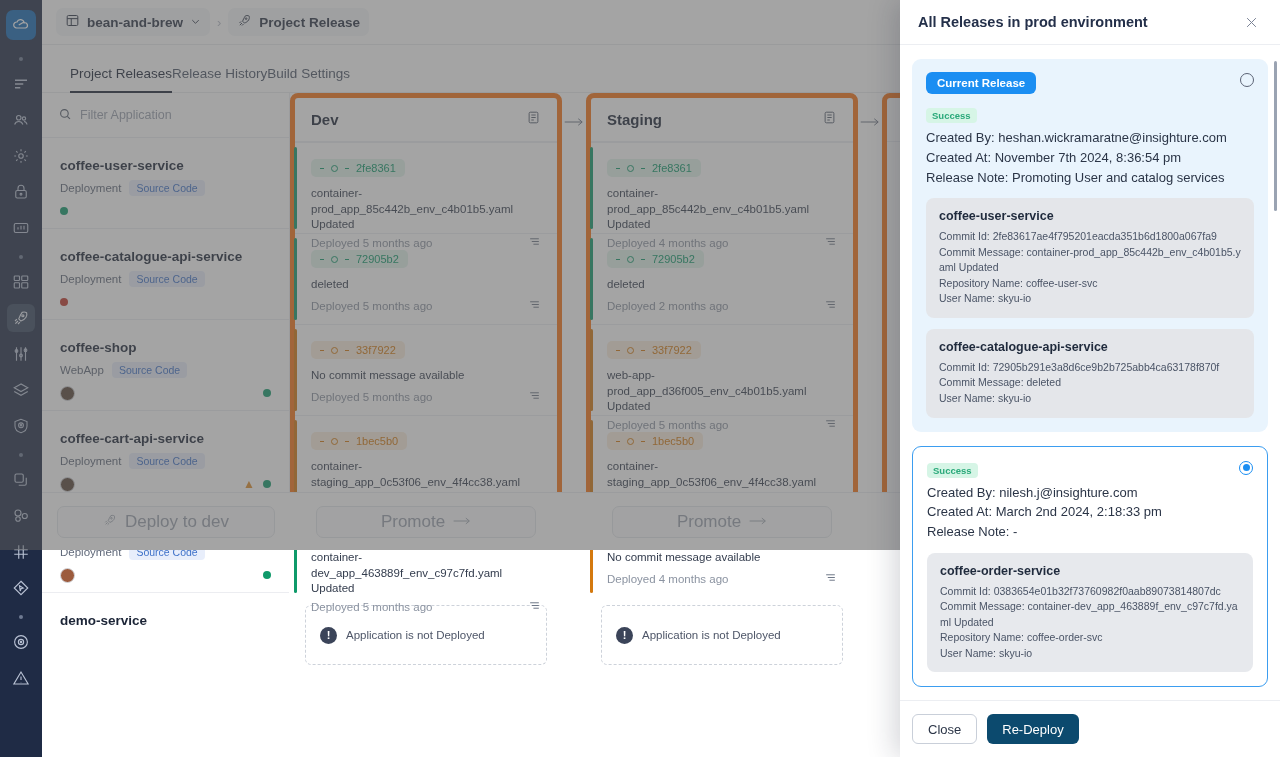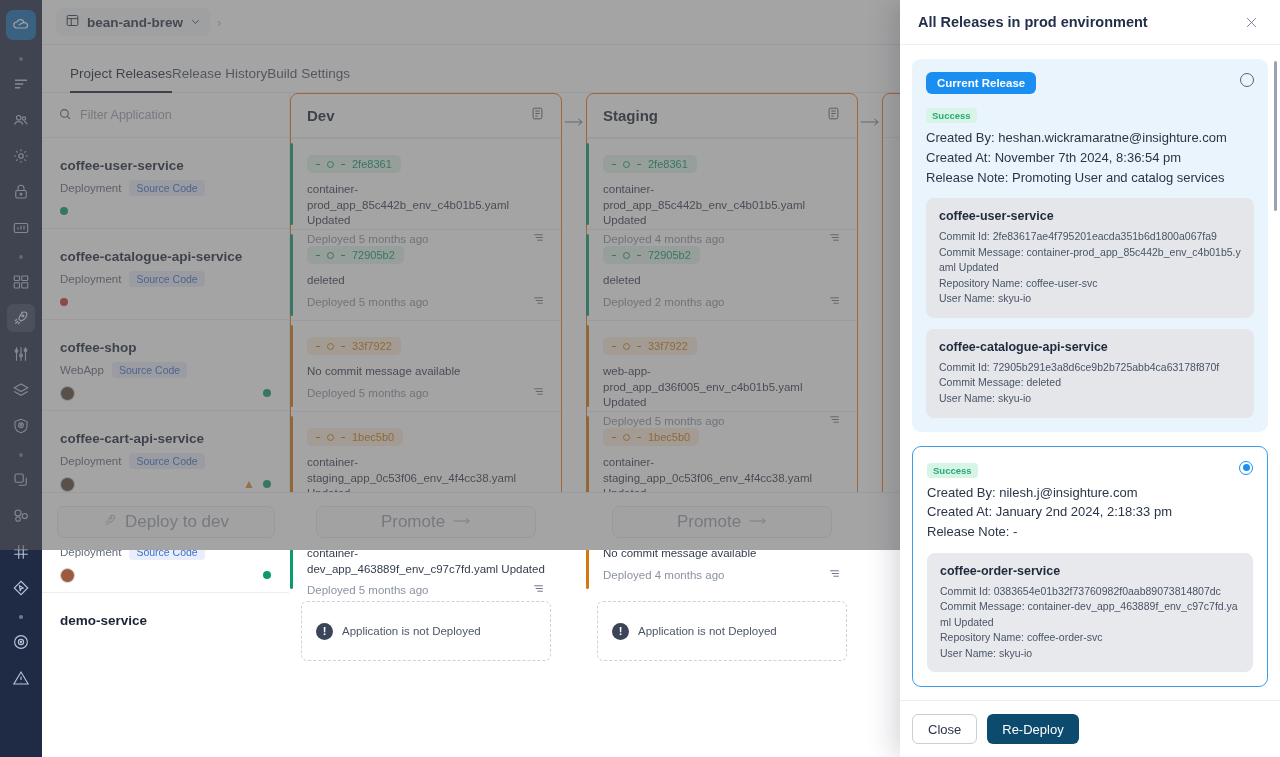--- a/index.html
+++ b/index.html
@@ -102,21 +102,21 @@
   .avatar { width:15px; height:15px; border-radius:50%; background:#5a4639; border:1px solid #d6d9df;}
   .avatar.b { background:#9c5b3d; }
   .dot { width:8px; height:8px; border-radius:50%; }
   .dot.green { background:#0f9a6a; }
   .dot.red { background:#c0392b; }
   .spacer { flex:1; }
   .warn { color:#e08f2c; font-size:12px; margin-right:8px; }
 
   .col-env {
     flex:0 0 272px; width:272px; margin:0 0 0 0;
-    border:1px solid #f97316; border-radius:8px;
+    border:5px solid #f97316; border-radius:8px;
     position:relative;
   }
   .arrowcell { width:24px; display:flex; align-items:flex-start; justify-content:center; padding-top:22px; color:#6d7governor; color:#6d7686;}
   .arrowcell svg { width:20px; height:14px; }
   .col-head {
     height:44px; display:flex; align-items:center; justify-content:space-between;
     padding:0 16px; border-bottom:1px solid #eceef2;
   }
   .col-title { font-size:15px; font-weight:700; color:#1b2436; }
   .col-head svg { width:15px; height:15px; color:#4a5costa; color:#4c5costa; color:#4c5566;}
@@ -361,20 +361,30 @@
           </svg>
       </span>
       <span>bean-and-brew</span>
       <span>
         <svg viewBox="0 0 24 24" fill="none" stroke="currentColor" stroke-width="2" style="width:11px;height:11px">
             <path d="M5 9l7 7 7-7"></path>
           </svg>
       </span>
     </div>
     <span class="crumb-sep">›</span>
+    <div class="crumb">
+      <span>
+        <svg viewBox="0 0 24 24" fill="none" stroke="currentColor" stroke-width="1.5">
+            <path d="M13.5 4.5c3.2-1.3 6 .5 6 .5s1 3.2-.8 6.1c-1.6 2.6-4.4 4.2-6.8 5L9 13.2c.8-2.4 2.2-5.4 4.5-8.7z"></path>
+            <circle cx="14.5" cy="9" r="1.3"></circle>
+            <path d="M8 16l-3.5 3.5M6.5 13.5 4 16M10.5 17.5 8 20"></path>
+          </svg>
+      </span>
+      <span>Project Release</span>
+    </div>
     <div class="hdr-spacer"></div>
     <div class="hdr-icon">
       <svg viewBox="0 0 24 24" fill="none" stroke="currentColor" stroke-width="1.8">
           <circle cx="11" cy="11" r="6.5"></circle>
           <path d="M16 16l4.5 4.5"></path>
         </svg>
     </div>
     <div class="hdr-icon">
       <svg viewBox="0 0 24 24" fill="none" stroke="currentColor" stroke-width="1.6">
           <rect x="3" y="5" width="18" height="11" rx="2"></rect>
@@ -769,21 +779,21 @@
           <div class="svc-line">Commit Id: 72905b291e3a8d6ce9b2b725abb4ca63178f870f</div>
           <div class="svc-line">Commit Message: deleted</div>
           <div class="svc-line">User Name: skyu-io</div>
         </div>
       </div>
 
       <div class="rel-card selected">
         <span class="radio on"></span>
         <div><span class="badge-success">Success</span></div>
         <div class="rel-line">Created By: nilesh.j@insighture.com</div>
-        <div class="rel-line">Created At: January 2nd 2024, 2:18:33 pm</div>
+        <div class="rel-line">Created At: March 2nd 2024, 2:18:33 pm</div>
         <div class="rel-line">Release Note: -</div>
 
         <div class="svc-card on-white">
           <div class="svc-name">coffee-order-service</div>
           <div class="svc-line">Commit Id: 0383654e01b32f73760982f0aab89073814807dc</div>
           <div class="svc-line">Commit Message: container-dev_app_463889f_env_c97c7fd.yaml Updated</div>
           <div class="svc-line">Repository Name: coffee-order-svc</div>
           <div class="svc-line">User Name: skyu-io</div>
         </div>
       </div>

